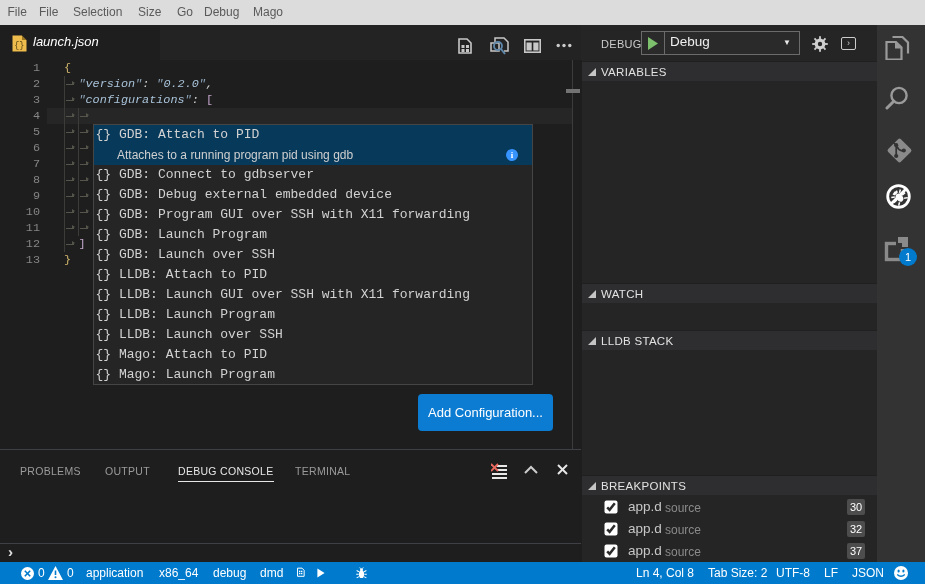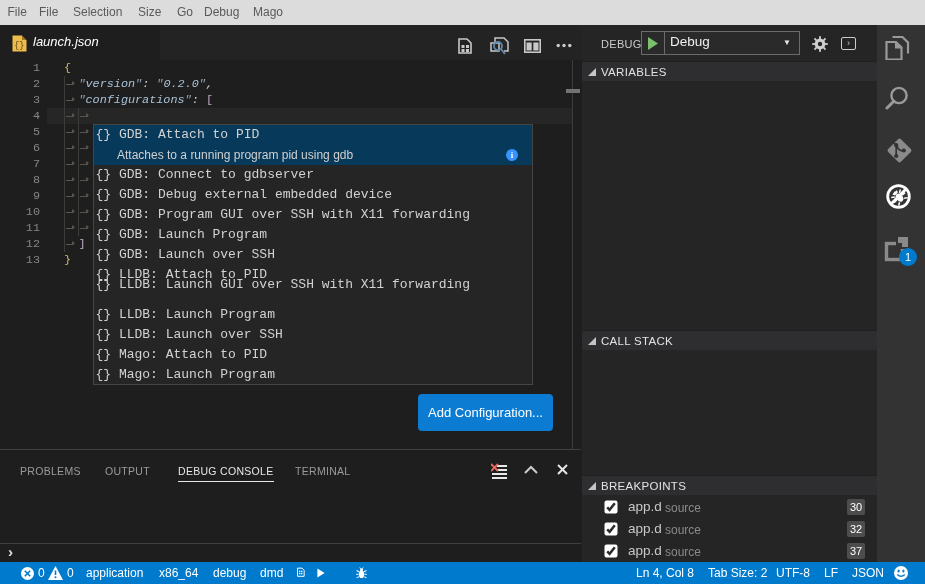--- a/index.html
+++ b/index.html
@@ -178,21 +178,21 @@
           <circle cx="6" cy="6" r="6" fill="#3794ff"></circle>
           <text x="6" y="9.3" text-anchor="middle" font-size="9" font-weight="bold" fill="#ffffff" font-family="Liberation Serif,serif">i</text>
         </svg>
     </div>
     <div class="srow" style="top:40px"><span style="padding-left:1.5px">{} GDB: Connect to gdbserver</span></div>
     <div class="srow" style="top:60px"><span style="padding-left:1.5px">{} GDB: Debug external embedded device</span></div>
     <div class="srow" style="top:80px"><span style="padding-left:1.5px">{} GDB: Program GUI over SSH with X11 forwarding</span></div>
     <div class="srow" style="top:100px"><span style="padding-left:1.5px">{} GDB: Launch Program</span></div>
     <div class="srow" style="top:120px"><span style="padding-left:1.5px">{} GDB: Launch over SSH</span></div>
     <div class="srow" style="top:140px"><span style="padding-left:1.5px">{} LLDB: Attach to PID</span></div>
-    <div class="srow" style="top:150px"><span style="padding-left:1.5px">{} LLDB: Launch GUI over SSH with X11 forwarding</span></div>
+    <div class="srow" style="top:160px"><span style="padding-left:1.5px">{} LLDB: Launch GUI over SSH with X11 forwarding</span></div>
     <div class="srow" style="top:180px"><span style="padding-left:1.5px">{} LLDB: Launch Program</span></div>
     <div class="srow" style="top:200px"><span style="padding-left:1.5px">{} LLDB: Launch over SSH</span></div>
     <div class="srow" style="top:220px"><span style="padding-left:1.5px">{} Mago: Attach to PID</span></div>
     <div class="srow" style="top:240px"><span style="padding-left:1.5px">{} Mago: Launch Program</span></div>
   </div>
 
   <div id="addcfg" class="abs">Add Configuration...</div>
 
   <div id="panel" class="abs">
     <div class="ptab" style="left:20px">PROBLEMS</div>
@@ -251,23 +251,27 @@
           <rect x="7.1" y="0.2" width="1.8" height="3.6" transform="rotate(315 8 8)"></rect>
         </g>
       <circle cx="8" cy="8" r="2.2" fill="#252526"></circle>
     </svg>
     <div class="abs" style="left:259px;top:12px;width:15px;height:13px;border:1.5px solid #cccccc;border-radius:2px;color:#cccccc;font-size:9px;text-align:center;line-height:11px">›</div>
 
     <div class="shead" style="top:36px">
         <span class="tw"></span>
         <span class="lbl">VARIABLES</span>
       </div>
+    <div class="shead" style="top:258px">
+        <span class="tw"></span>
+        <span class="lbl">WATCH</span>
+      </div>
     <div class="shead" style="top:305px">
         <span class="tw"></span>
-        <span class="lbl">CALL STACK</span>
+        <span class="lbl">LLDB STACK</span>
       </div>
     <div class="shead" style="top:450px">
         <span class="tw"></span>
         <span class="lbl">BREAKPOINTS</span>
       </div>
 
     <div class="bprow" style="top:472px">
         <svg style="position:absolute;left:22px;top:3px" width="14" height="14" viewBox="0 0 14 14">
           <rect x="0.5" y="0.5" width="13" height="13" rx="2" fill="#ffffff"></rect>
           <path d="M3.2 7.4 L5.6 9.8 L10.8 3.2" fill="none" stroke="#2b2b2b" stroke-width="2.5"></path>

